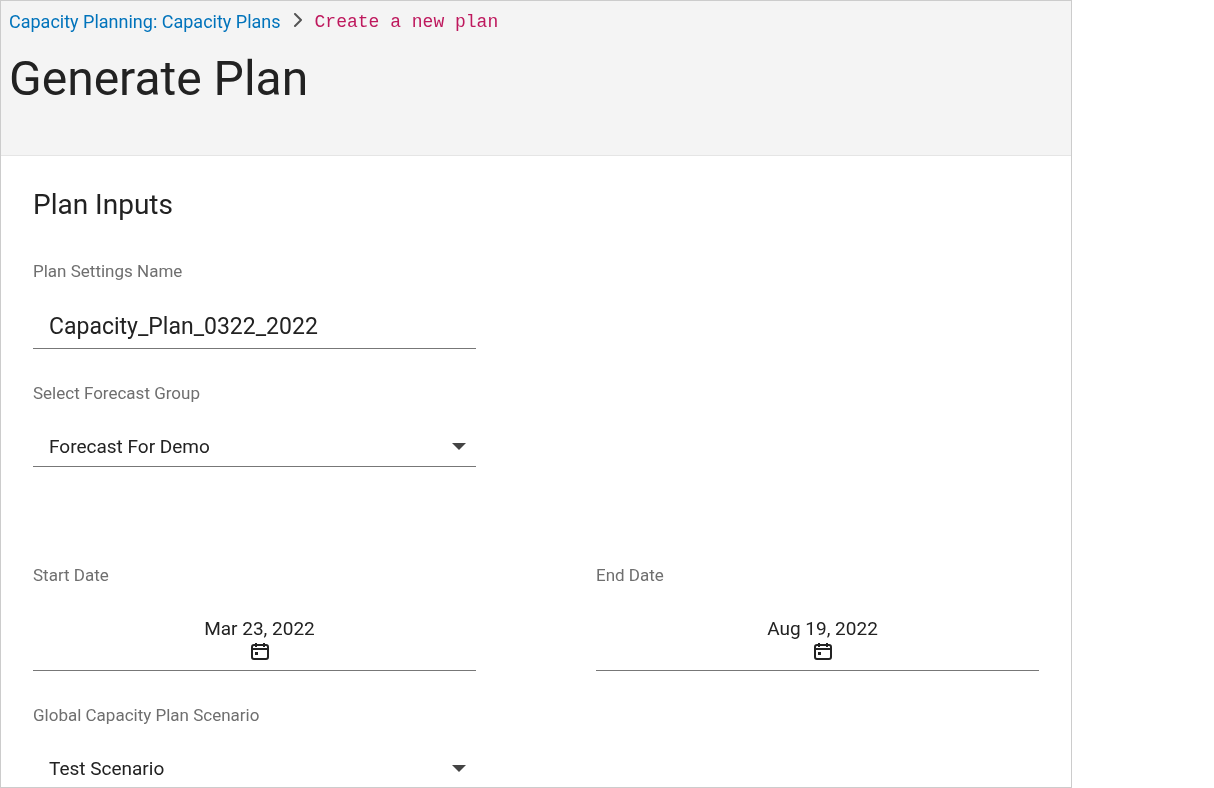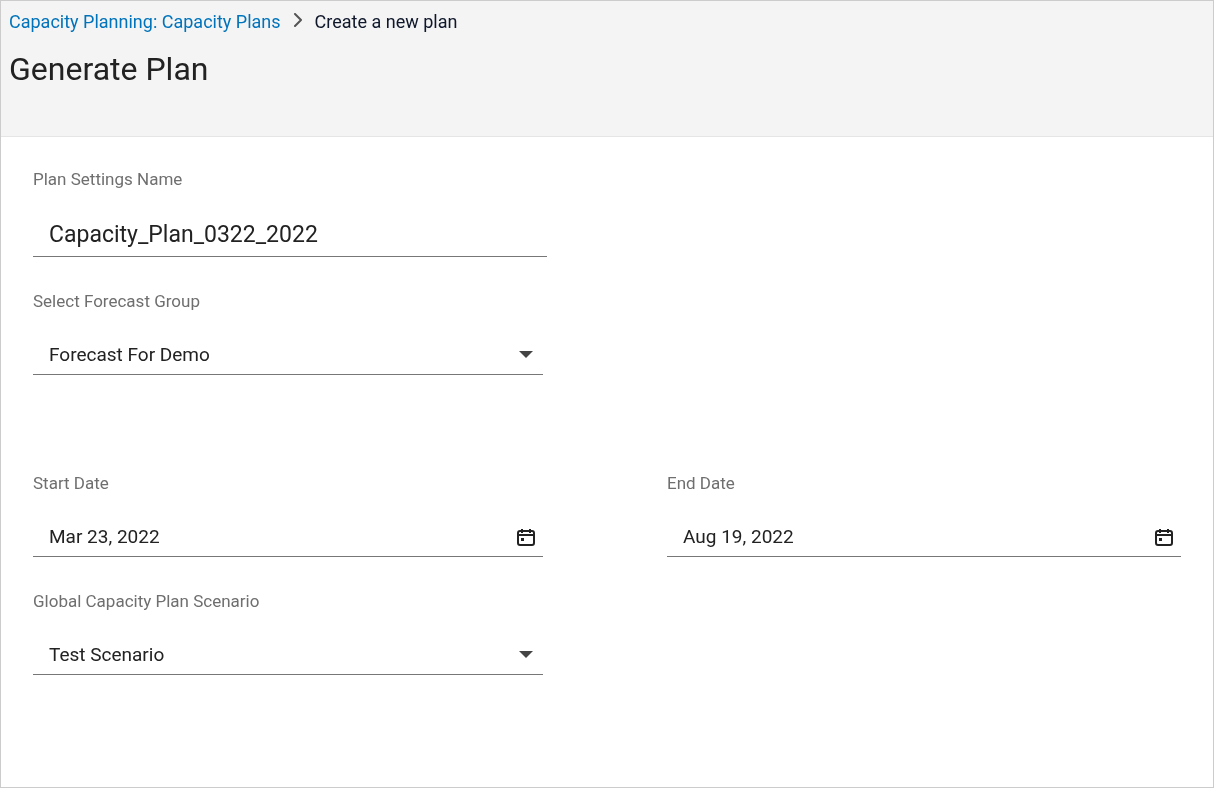--- a/index.html
+++ b/index.html
@@ -4,21 +4,21 @@
 <style>
   * { box-sizing: border-box; margin: 0; padding: 0; }
   html, body {
     width: 1214px;
     height: 788px;
     font-family: -apple-system, BlinkMacSystemFont, "Segoe UI", Roboto, "Helvetica Neue", Arial, sans-serif;
     background: #fff;
     color: #16191f;
   }
   .frame {
-    width: 1214px;
+    width: 1072px;
     height: 788px;
     border: 1px solid #ccc;
     display: flex;
     flex-direction: column;
     overflow: hidden;
   }
   .header-region {
     background: #f4f4f4;
     border-bottom: 1px solid #e5e5e5;
     padding: 0;
@@ -28,23 +28,23 @@
     align-items: center;
     gap: 12px;
     padding: 10px 8px 6px 8px;
     font-size: 18px;
   }
   .breadcrumb a {
     color: #0073bb;
     text-decoration: none;
   }
   .breadcrumb .sep { color: #555; font-size: 14px; }
-  .breadcrumb .current { color: #0f172a; }
+  .breadcrumb .current { color: #be185d; font-family: Liberation Mono, monospace; }
   .page-title {
-    font-size: 32px;
+    font-size: 48px;
     font-weight: 400;
     color: #222;
     padding: 12px 8px 48px 8px;
   }
   .content {
     background: #fff;
     padding: 32px 32px 0 32px;
     flex: 1;
   }
   .section-title {
@@ -91,21 +91,21 @@
     display: flex;
     align-items: center;
     justify-content: space-between;
     border-bottom: 1px solid #777;
     padding: 6px 6px 8px 16px;
     font-size: 19px;
     color: #222;
     cursor: pointer;
     max-width: 510px;
   }
-  .date-wrap { max-width: none; }
+  .date-wrap { max-width: none; flex-direction: column; }
   .half-width { max-width: 510px; }
   .icon-slot {
     width: 22px; height: 22px;
     display: flex; align-items: center; justify-content: center;
     color: #333;
   }
   .spacer-row { height: 30px; grid-column: 1 / -1; }
 </style>
 </head>
 <body>
@@ -118,20 +118,21 @@
         <svg width="10" height="14" viewBox="0 0 10 14">
             <path d="M2 1 L8 7 L2 13" stroke="#555" stroke-width="2" fill="none" stroke-linecap="round" stroke-linejoin="round"></path>
           </svg>
       </span>
       <span class="current">Create a new plan</span>
     </nav>
     <h1 class="page-title">Generate Plan</h1>
   </div>
 
   <div class="content">
+    <h2 class="section-title">Plan Inputs</h2>
 
     <div class="form-grid">
 
       <div class="field">
         <label class="field-label">Plan Settings Name</label>
         <div class="underline-input">
           <input type="text" value="Capacity_Plan_0322_2022" style="">
         </div>
       </div>
 

